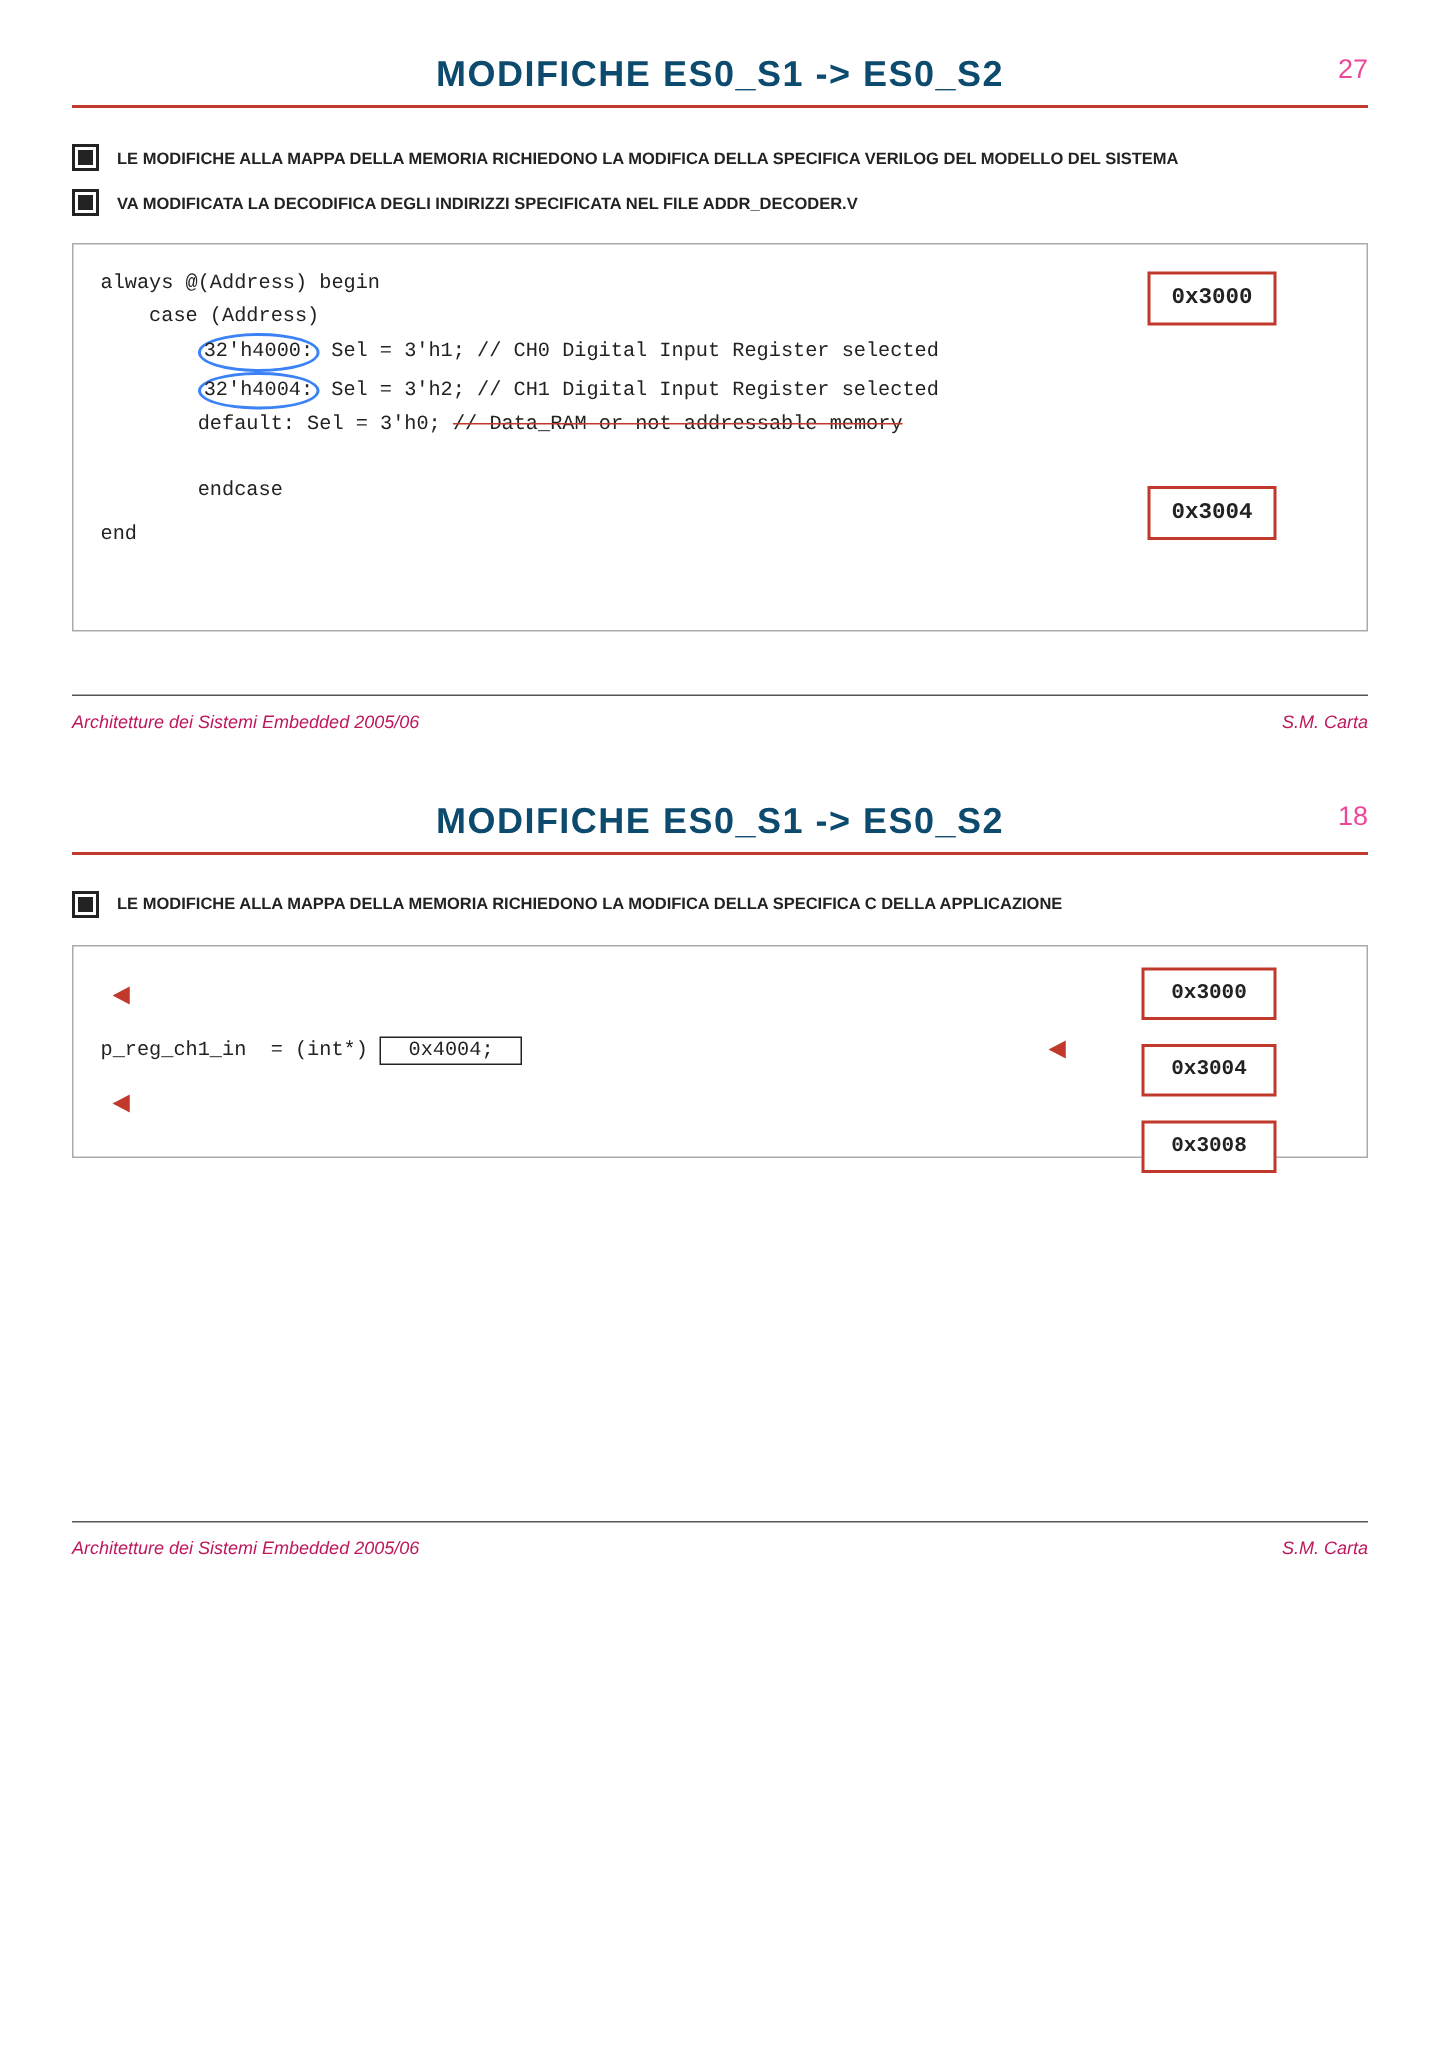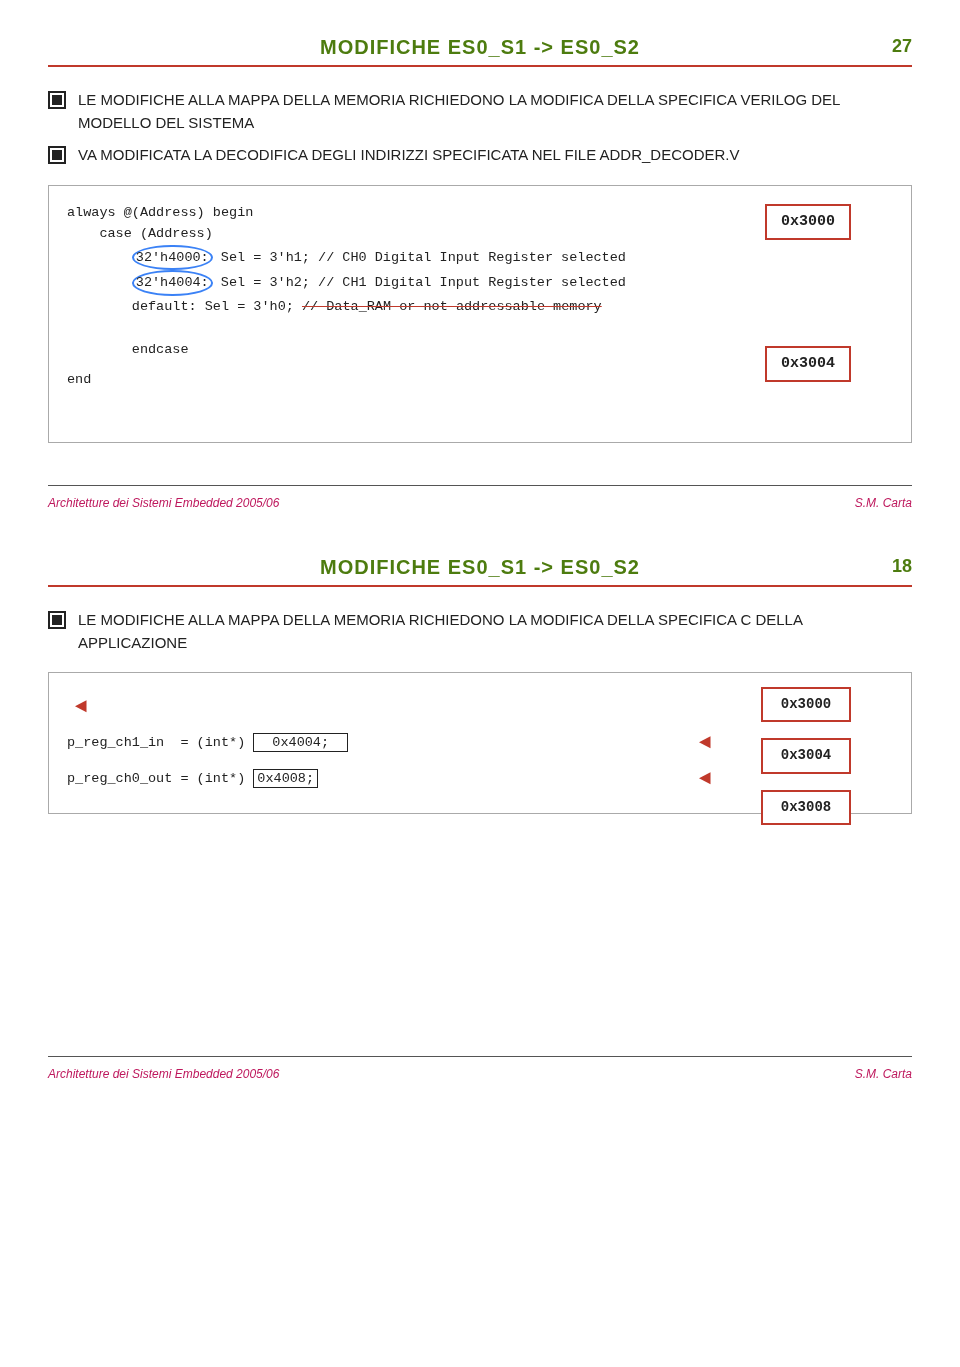--- a/index.html
+++ b/index.html
@@ -17,53 +17,53 @@
     }
 
     
     .slide {
       padding: 36px 48px 24px 48px;
       position: relative;
     }
 
     .slide-title {
       text-align: center;
-      font-size: 20px;
-      font-weight: bold;
-      color: #4d7c0f;
+      font-size: 24px;
+      font-weight: bold;
+      color: #0c4a6e;
       letter-spacing: 1px;
       margin-bottom: 6px;
     }
 
     .slide-number {
       position: absolute;
       top: 36px;
       right: 48px;
       font-size: 18px;
-      color: #4d7c0f;
-      font-weight: bold;
+      color: #ec4899;
+      font-weight: normal;
     }
 
     .title-rule {
       border: none;
       border-top: 2px solid #c0392b;
       margin-bottom: 22px;
     }
 
     .bullet-list {
       list-style: none;
       margin-bottom: 18px;
     }
 
     .bullet-list li {
       display: flex;
-      align-items: flex-start;
+      align-items: flex-end;
       margin-bottom: 10px;
-      font-size: 15px;
-      font-weight: normal;
+      font-size: 11px;
+      font-weight: bold;
       line-height: 1.5;
     }
 
     .bullet-list li .checkbox {
       width: 18px;
       height: 18px;
       border: 2px solid #222;
       display: inline-block;
       margin-right: 12px;
       flex-shrink: 0;
@@ -268,21 +268,20 @@
       </div>
 
       <div class="code-row">
         <span class="red-arrow">◄</span>
       </div>
       <div class="code-row">
         <span class="code-text">p_reg_ch1_in&nbsp;&nbsp;= (int*) <span style="border:1.5px solid #222; padding: 1px 18px;">0x4004;</span></span>
         <span class="red-arrow">◄</span>
       </div>
       <div class="code-row">
-        <span class="code-text">p_reg_ch0_out = (int*) <span style="border:1.5px solid #222; padding: 1px 3px;">0x4008;</span></span>
         <span class="red-arrow">◄</span>
       </div>
     </div>
   </div>
 
   <div style="height: 200px;"></div>
 
   <hr class="footer-rule">
   <div class="footer">
     <span>Architetture dei Sistemi Embedded 2005/06</span>

